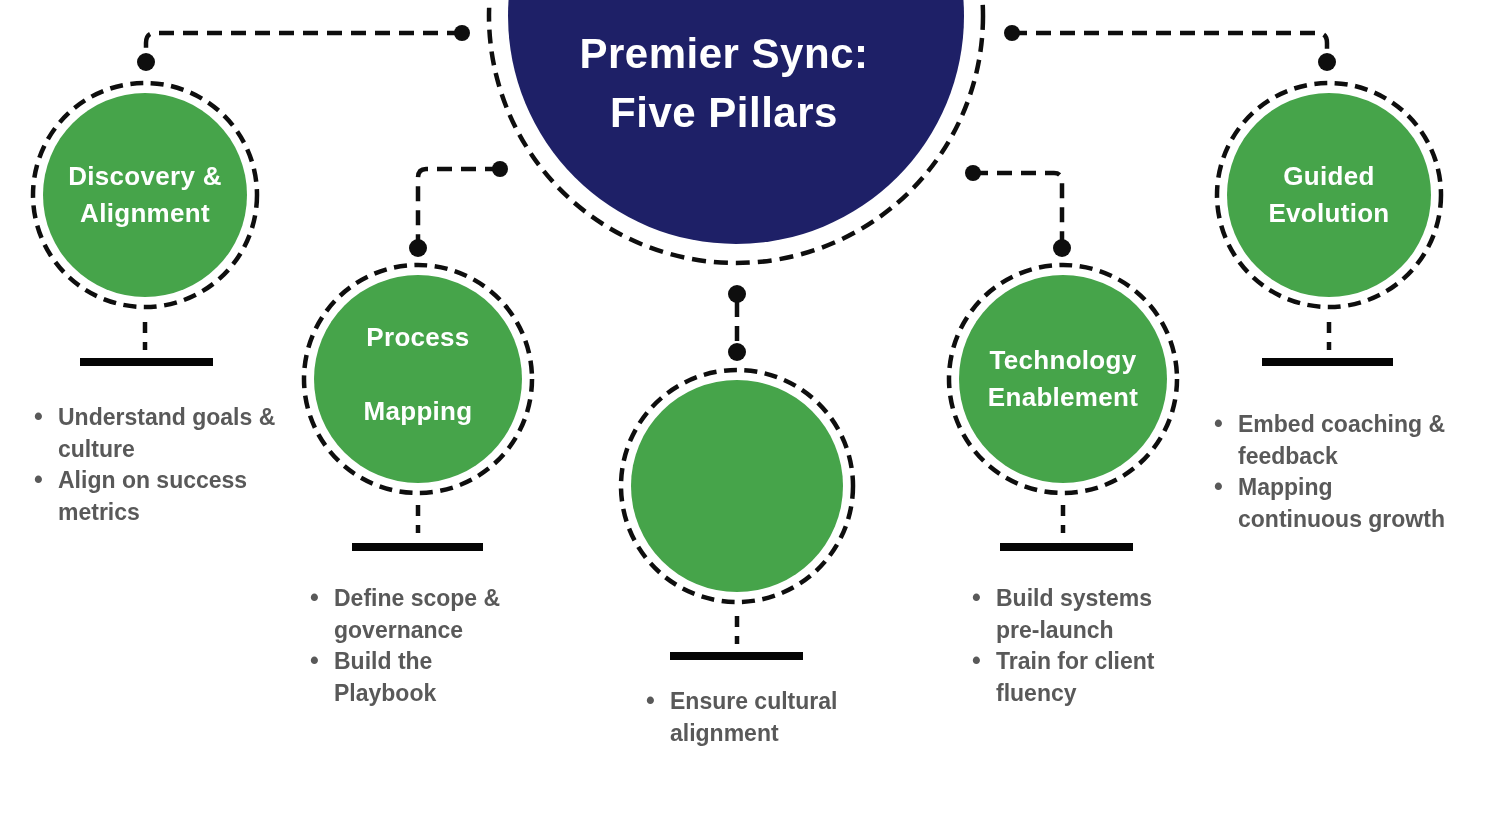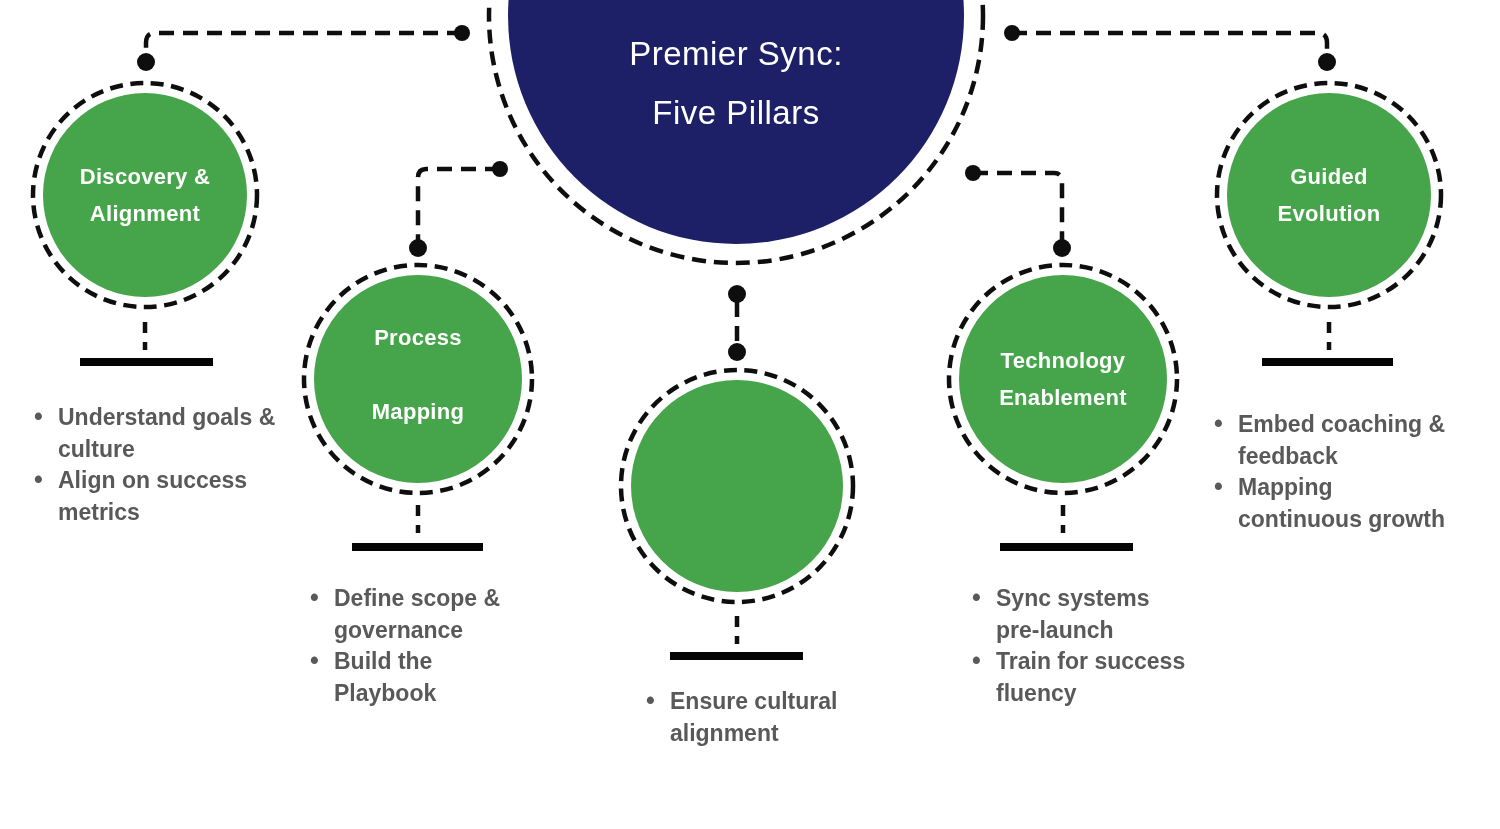--- a/index.html
+++ b/index.html
@@ -5,29 +5,29 @@
   html,body{margin:0;padding:0;background:#ffffff;}
   .canvas{
     position:relative;
     width:1500px;height:829px;
     overflow:hidden;
     background:#ffffff;
     font-family:"Liberation Sans","DejaVu Sans",sans-serif;
   }
   .canvas svg{position:absolute;left:0;top:0;}
   .hub-title{
-    position:absolute;left:486px;top:24px;width:500px;
-    text-align:center;color:#ffffff;font-weight:400;
-    font-size:33px;line-height:59px;letter-spacing:0.5px;
+    position:absolute;left:474px;top:24px;width:500px;
+    text-align:center;color:#ffffff;font-weight:700;
+    font-size:42px;line-height:59px;letter-spacing:0.5px;
   }
   .pillar-label{
     position:absolute;display:flex;flex-direction:column;
     align-items:center;justify-content:center;
     text-align:center;color:#ffffff;font-weight:700;
-    font-size:22px;line-height:37px;letter-spacing:0.3px;
+    font-size:26px;line-height:37px;letter-spacing:0.3px;
   }
   .bullets{
     position:absolute;margin:0;padding:0;list-style:none;
     color:#595959;font-size:23px;line-height:31.5px;font-weight:700;
   }
   .bullets li{position:relative;padding-left:28px;}
   .bullets li::before{
     content:"\2022";
     position:absolute;left:4px;top:-1px;
     font-size:25px;color:#595959;
@@ -128,21 +128,21 @@
     <li>Align on success metrics</li>
   </ul>
   <ul class="bullets" style="left:306px;top:583px;width:228px;">
     <li>Define scope &amp; governance</li>
     <li>Build the Playbook</li>
   </ul>
   <ul class="bullets" style="left:642px;top:686px;width:208px;">
     <li>Ensure cultural alignment</li>
   </ul>
   <ul class="bullets" style="left:968px;top:583px;width:218px;">
-    <li>Sync systems pre-launch</li>
-    <li>Train for success fluency</li>
+    <li>Build systems pre-launch</li>
+    <li>Train for client fluency</li>
   </ul>
   <ul class="bullets" style="left:1210px;top:397px;width:248px;margin-top:12px;">
     <li>Embed coaching &amp; feedback</li>
     <li>Mapping continuous growth</li>
   </ul>
 
 </div>
 
 </body></html>

